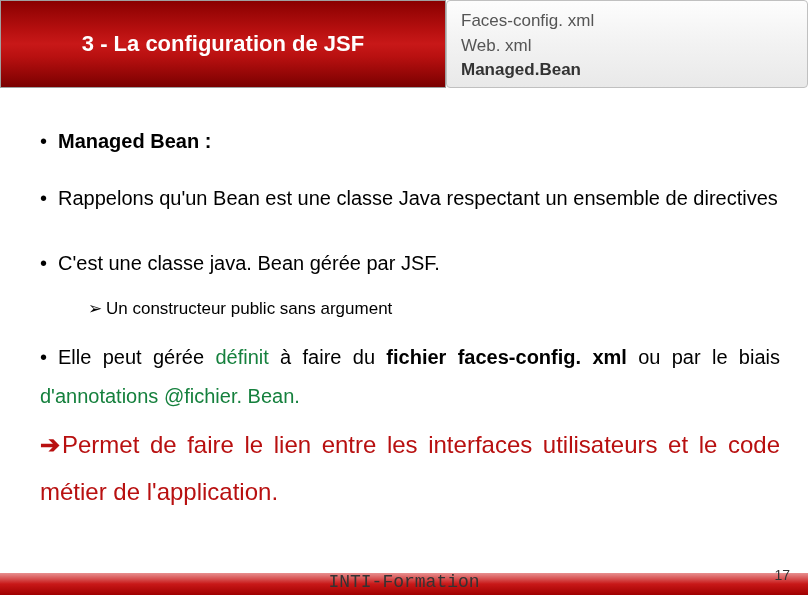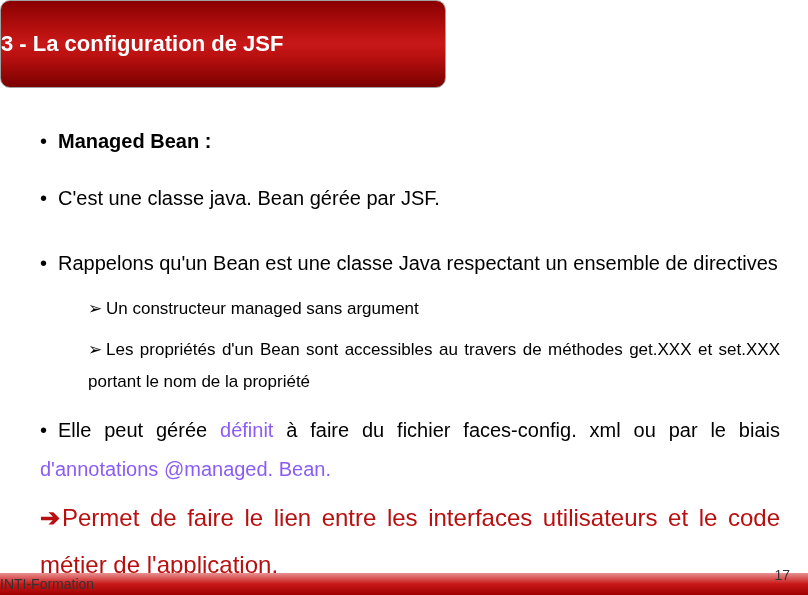--- a/index.html
+++ b/index.html
@@ -14,23 +14,24 @@
   .header {
     display: flex;
     width: 100%;
     height: 88px;
   }
   .title-box {
     width: 446px;
     height: 88px;
     background: linear-gradient(to bottom, #8a0000 0%, #b81010 35%, #c81818 50%, #b81010 65%, #7a0000 100%);
     border: 1px solid #a0a0a0;
-    border-radius: 10px;
+    border-radius: 0;
     display: flex;
     align-items: center;
+    justify-content: center;
     color: #fff;
     font-size: 22px;
     font-weight: bold;
   }
   .side-box {
     flex: 1;
     height: 88px;
     background: linear-gradient(to bottom, #fdfdfd 0%, #f2f2f2 50%, #e9e9e9 100%);
     border: 1px solid #c0c0c0;
     border-radius: 4px;
@@ -75,79 +76,83 @@
   }
   .b3 .dot { display:inline-block; width: 18px; }
   .b4 {
     font-size: 24px;
     margin: 6px 0 0 12px;
     line-height: 1.95;
     text-align: justify;
     color: #b81010;
   }
   .b4 .arrow { display:inline-block; width: 22px; font-weight: bold; color:#b81010; }
-  .red { color: #8b5cf6; }
-  .bold { font-weight: normal; }
+  .red { color: #15803d; }
+  .bold { font-weight: bold; }
   .footer {
     position: absolute;
     bottom: 0;
     left: 0;
     right: 0;
     height: 22px;
     background: linear-gradient(to bottom, #e89090 0%, #c81818 50%, #a00000 100%);
   }
   .footer-center {
     position: absolute;
     bottom: 3px;
     left: 0;
     width: 100%;
-    font-size: 14px;
+    text-align: center;
+    font-size: 18px;
     color: #333;
+    font-family: Liberation Mono, monospace;
   }
   .footer-right {
     position: absolute;
     bottom: 12px;
     right: 18px;
     font-size: 14px;
     color: #333;
   }
 </style>
 </head>
 <body>
 
 <div class="header">
   <div class="title-box">
     <span>3 - La configuration de JSF</span>
   </div>
+  <div class="side-box">
+    <div>Faces-config. xml</div>
+    <div>Web. xml</div>
+    <div class="bold">Managed.Bean</div>
+  </div>
 </div>
 
 <div class="content">
 
   <div class="b1">
     <span class="dot">•</span><span class="b1-text">Managed Bean :</span>
   </div>
 
   <div class="b2">
+    <span class="dot">•</span><span>Rappelons qu'un Bean est une classe Java respectant un ensemble de directives</span>
+  </div>
+
+  <div class="b2">
     <span class="dot">•</span><span>C'est une classe java. Bean gérée par JSF.</span>
   </div>
 
-  <div class="b2">
-    <span class="dot">•</span><span>Rappelons qu'un Bean est une classe Java respectant un ensemble de directives</span>
+  <div class="sub">
+    <span class="tri">➢</span><span>Un constructeur public sans argument</span>
   </div>
 
-  <div class="sub">
-    <span class="tri">➢</span><span>Un constructeur managed sans argument</span>
-  </div>
-
-  <div class="sub">
-    <span class="tri">➢</span><span>Les propriétés d'un Bean sont accessibles au travers de méthodes get.XXX et set.XXX portant le nom de la propriété</span>
-  </div>
 
   <div class="b3">
-    <span class="dot">•</span><span>Elle peut gérée </span><span class="red">définit </span><span>à faire du </span><span class="bold">fichier faces-config. xml </span><span>ou par le biais </span><span class="red">d'annotations @managed. Bean.</span>
+    <span class="dot">•</span><span>Elle peut gérée </span><span class="red">définit </span><span>à faire du </span><span class="bold">fichier faces-config. xml </span><span>ou par le biais </span><span class="red">d'annotations @fichier. Bean.</span>
   </div>
 
   <div class="b4">
     <span class="arrow">➔</span><span>Permet de faire le lien entre les interfaces utilisateurs et le code métier de l'application.</span>
   </div>
 
 </div>
 
 <div class="footer"></div>
 <div class="footer-center">INTI-Formation</div>

